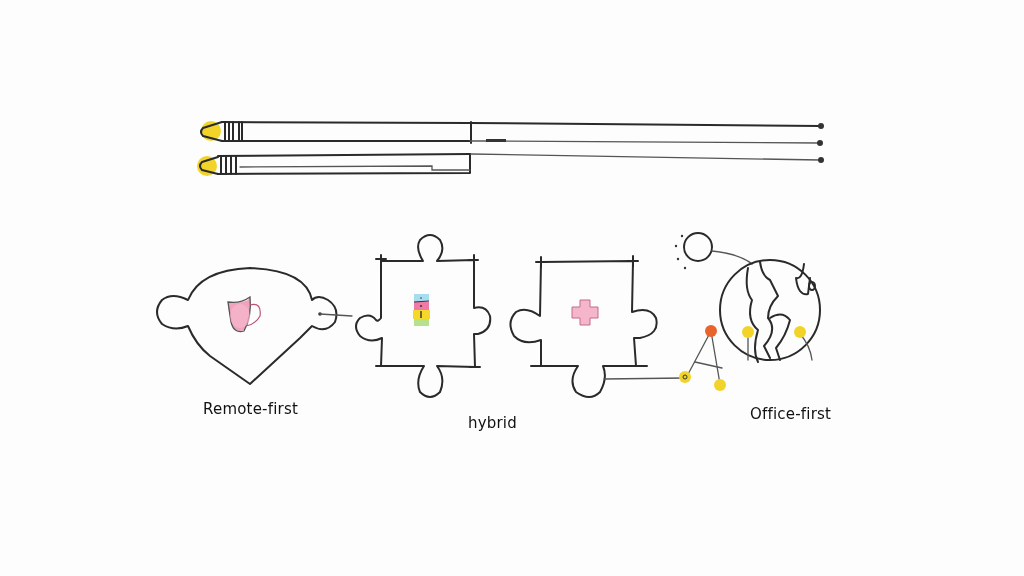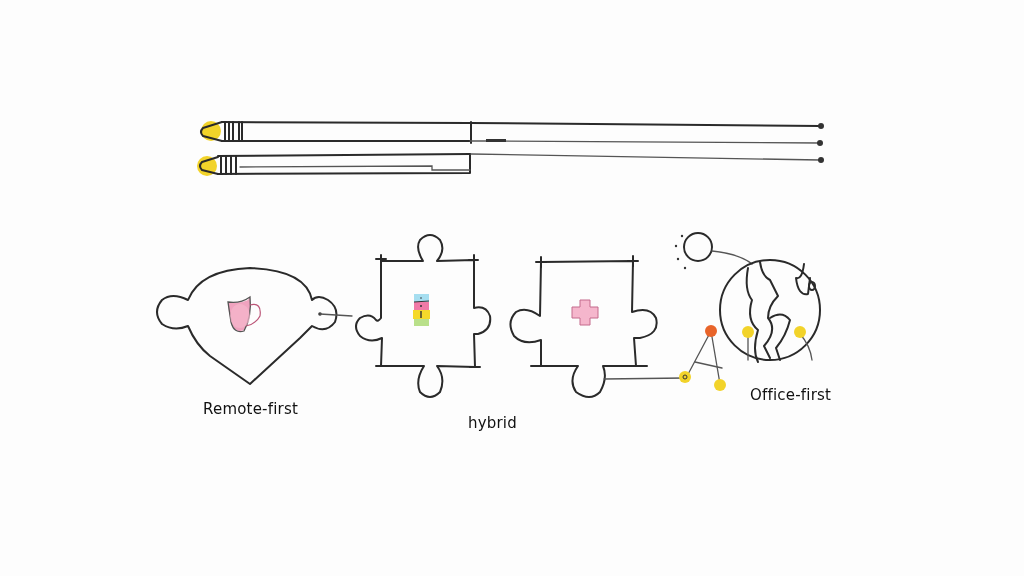--- a/index.html
+++ b/index.html
@@ -139,13 +139,13 @@
       <circle cx="720" cy="385" r="6" fill="#f2d32a"></circle>
       <circle cx="748" cy="332" r="6" fill="#f2d32a"></circle>
       <circle cx="800" cy="332" r="6" fill="#f2d32a"></circle>
       <circle cx="685" cy="377" r="2" fill="none" stroke="#333" stroke-width="1"></circle>
     </g>
   </g>
 </svg>
 
 <div class="label" style="left:203px; top:400px;text-align:center;">Remote-first</div>
 <div class="label" style="left:468px; top:414px;">hybrid</div>
-<div class="label" style="left:750px; top:386px;">Office-first</div>
+<div class="label" style="left:750px; top:405px;">Office-first</div>
 
 </body></html>

